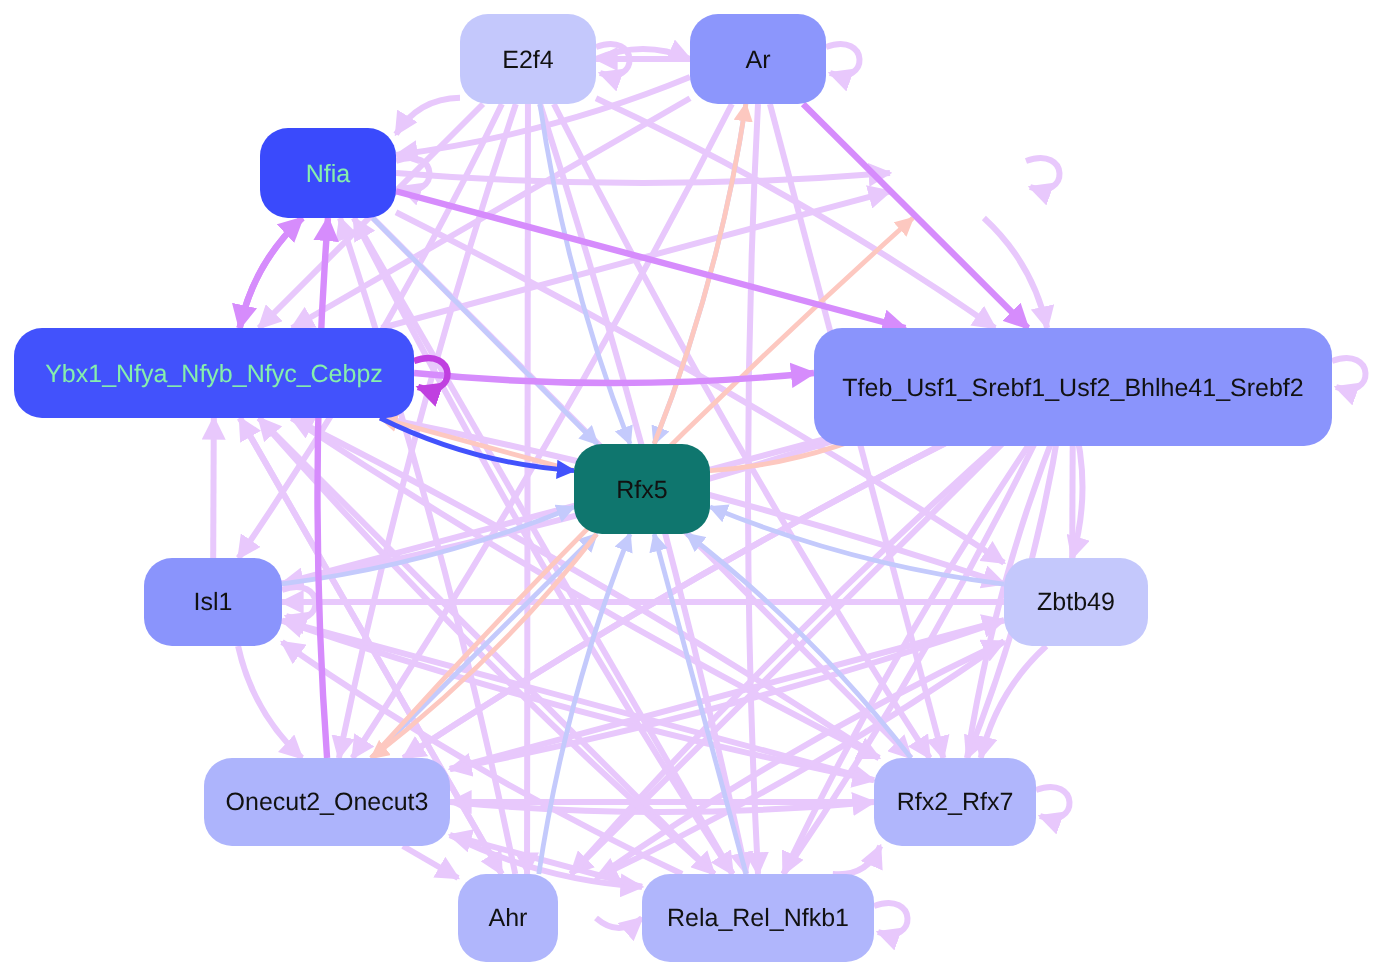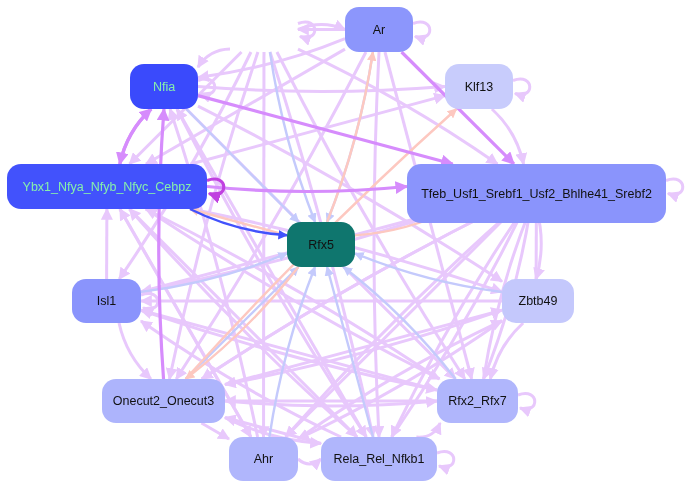--- a/index.html
+++ b/index.html
@@ -123,28 +123,28 @@
       <path d="M401.5716560509554,52 Q457.75,108 513.9283439490446,164" fill="none" stroke="#d68cfc" stroke-width="3.2" marker-end="url(#arrow-strong)"></path>
       <path d="M151.175,109 Q126.8122272980734,131.54796955990184 119.825,164" fill="none" stroke="#d68cfc" stroke-width="3.2" marker-end="url(#arrow-strong)"></path>
       <path d="M119.825,164 Q126.8122272980734,131.54796955990184 151.175,109" fill="none" stroke="#d68cfc" stroke-width="3.2" marker-end="url(#arrow-strong)"></path>
       <path d="M198,95.62751677852349 Q325.34375,129.81375838926175 452.6875,164" fill="none" stroke="#d68cfc" stroke-width="3.2" marker-end="url(#arrow-strong)"></path>
       <path d="M207,186.5 Q307,196.5 407,186.5" fill="none" stroke="#d68cfc" stroke-width="3.2" marker-end="url(#arrow-strong)"></path>
       <path d="M163.53497615262322,379 Q153.74961518141578,243.98410176889936 163.96422893481716,109" fill="none" stroke="#d68cfc" stroke-width="3.2" marker-end="url(#arrow-strong)"></path>
       <path d="M207,180.5 C229,172.5 229,200.5 209,193.5" fill="none" stroke="#c040e0" stroke-width="3.2" marker-end="url(#arrow-magenta)"></path>
       <path d="M190.01724137931035,209 Q235.89271515666542,231.79431274482752 287,235.28504672897196" fill="none" stroke="#4252fc" stroke-width="2.4" marker-end="url(#arrow-darkblue)"></path>
     </svg>
 
+  <div class="node" style="left: 230px; top: 7px; width: 68px; height: 45px; background: rgb(196, 200, 252);">
+      <span>E2f4</span>
+    </div>
   <div class="node" style="left: 345px; top: 7px; width: 68px; height: 45px; background: rgb(140, 150, 252);">
       <span>Ar</span>
     </div>
   <div class="node dark" style="left: 130px; top: 64px; width: 68px; height: 45px; background: rgb(58, 74, 252);">
       <span>Nfia</span>
-    </div>
-  <div class="node" style="left: 445px; top: 64px; width: 68px; height: 45px; background: rgb(200, 204, 252);">
-      <span>Klf13</span>
     </div>
   <div class="node dark" style="left: 7px; top: 164px; width: 200px; height: 45px; background: rgb(66, 82, 252);">
       <span>Ybx1_Nfya_Nfyb_Nfyc_Cebpz</span>
     </div>
   <div class="node" style="left: 407px; top: 164px; width: 259px; height: 59px; background: rgb(138, 148, 252);">
       <span>Tfeb_Usf1_Srebf1_Usf2_Bhlhe41_Srebf2</span>
     </div>
   <div class="node" style="left: 287px; top: 222px; width: 68px; height: 45px; background: #0f766e;">
       <span>Rfx5</span>
     </div>
@@ -153,19 +153,19 @@
     </div>
   <div class="node" style="left: 502px; top: 279px; width: 72px; height: 44px; background: rgb(196, 200, 252);">
       <span>Zbtb49</span>
     </div>
   <div class="node" style="left: 102px; top: 379px; width: 123px; height: 44px; background: rgb(173, 180, 252);">
       <span>Onecut2_Onecut3</span>
     </div>
   <div class="node" style="left: 437px; top: 379px; width: 81px; height: 44px; background: rgb(176, 182, 252);">
       <span>Rfx2_Rfx7</span>
     </div>
-  <div class="node" style="left: 229px; top: 437px; width: 69px; height: 44px; background: rgb(176, 182, 252);">
+  <div class="node" style="left: 229px; top: 437px; width: 50px; height: 44px; background: rgb(176, 182, 252);">
       <span>Ahr</span>
     </div>
   <div class="node" style="left: 321px; top: 437px; width: 116px; height: 44px; background: rgb(176, 182, 252);">
       <span>Rela_Rel_Nfkb1</span>
     </div>
 </div>
 
 </body></html>

